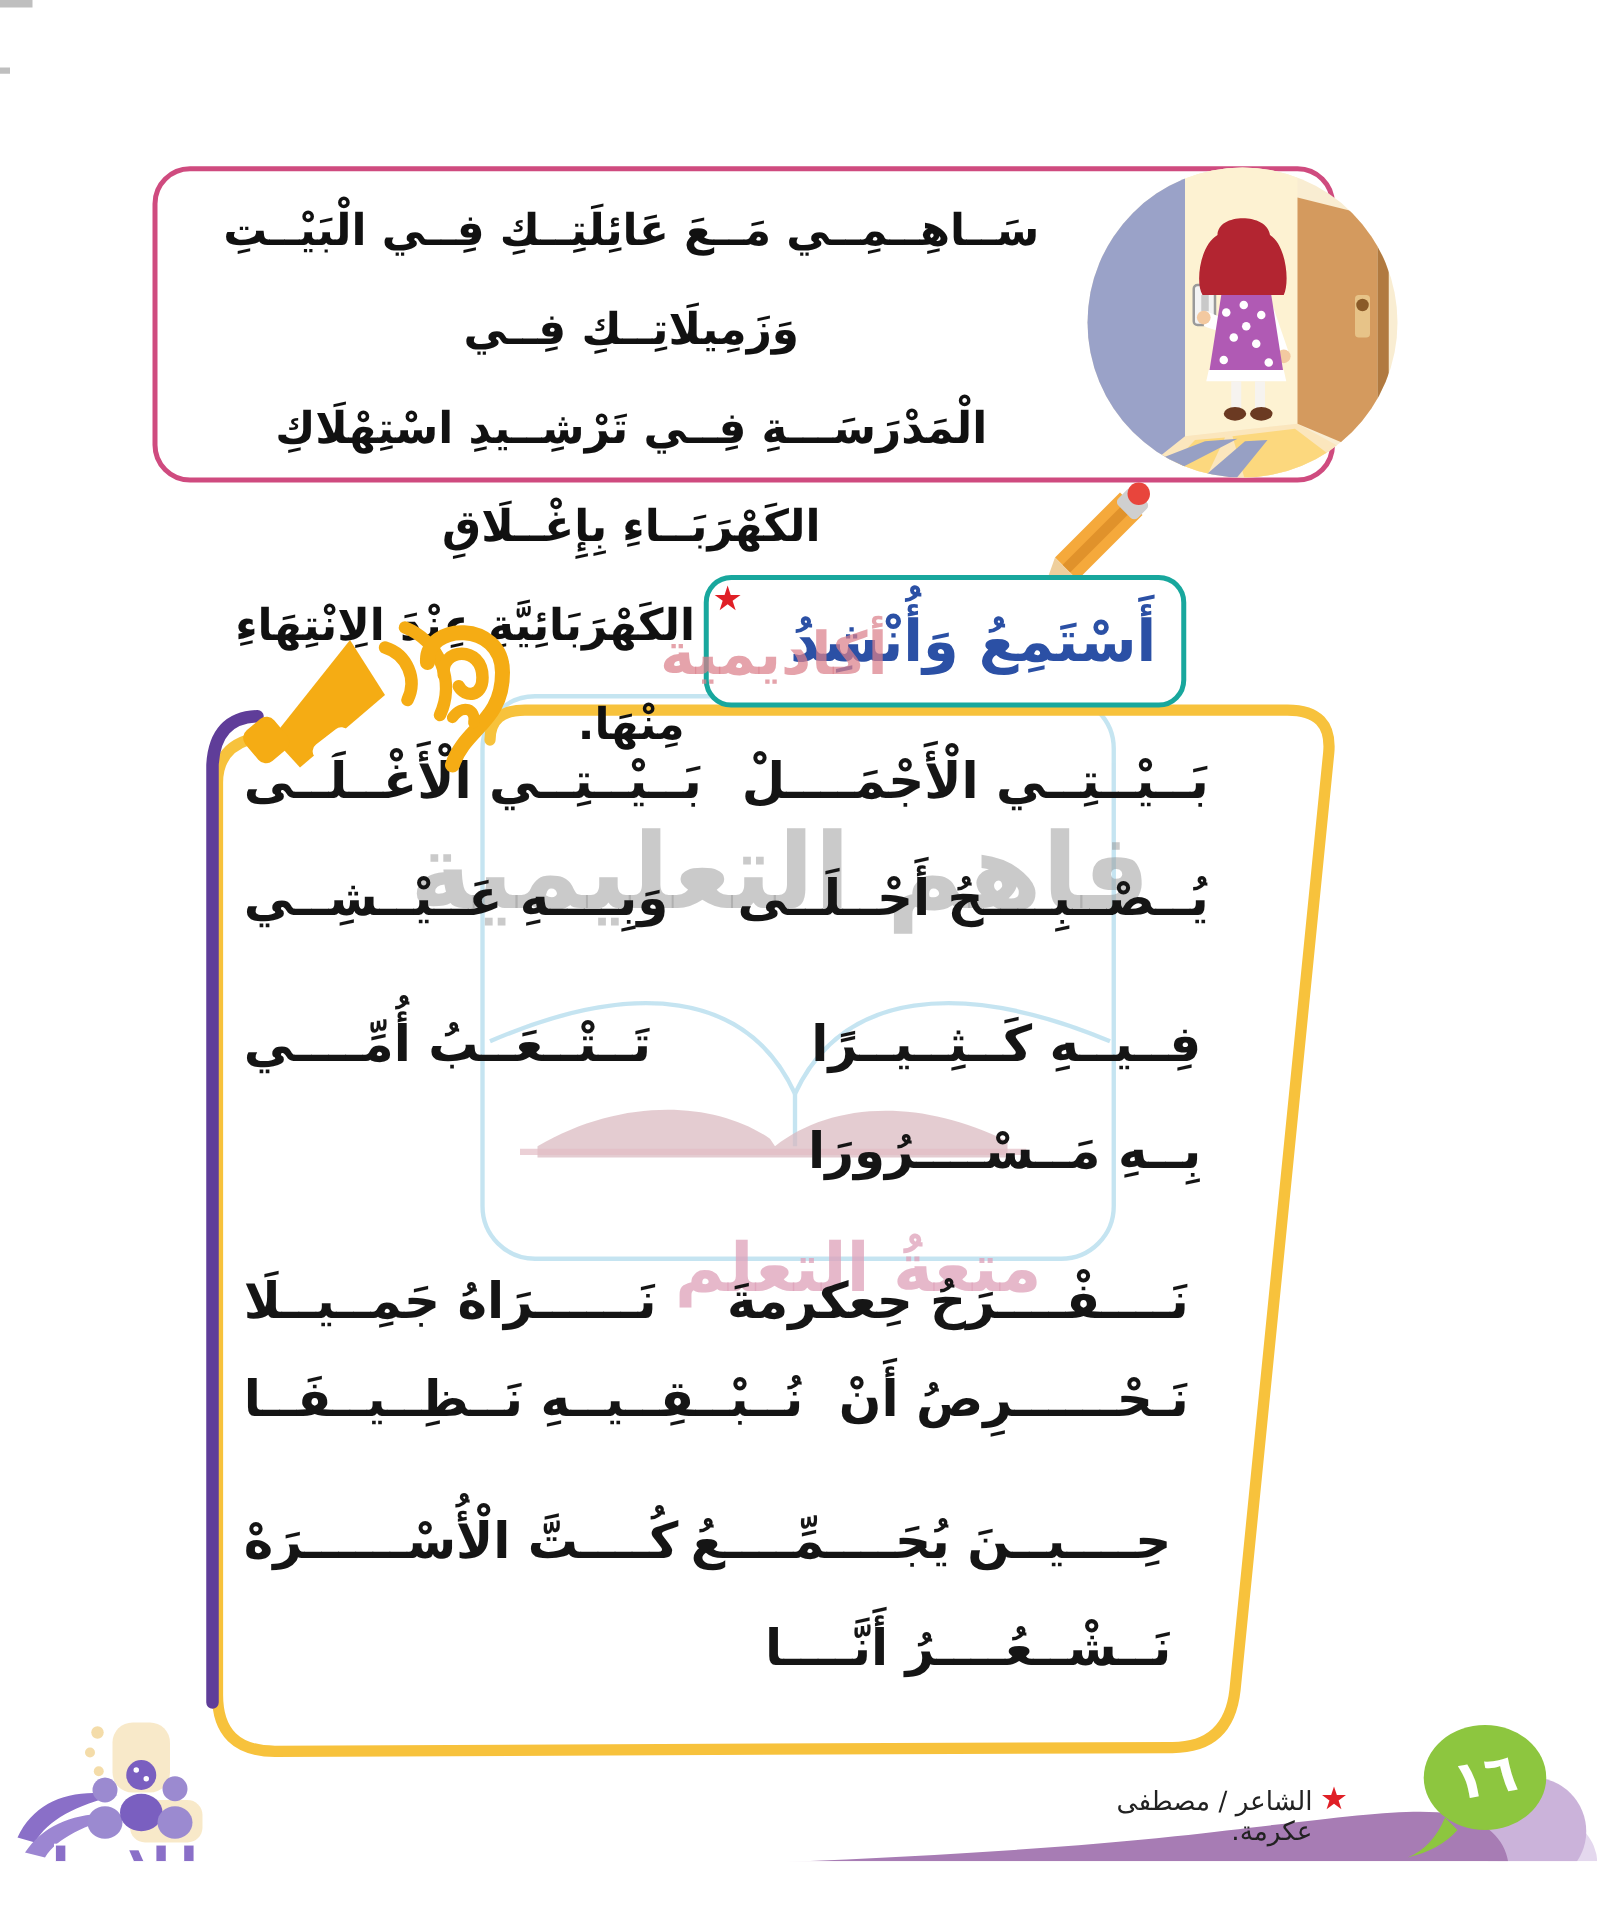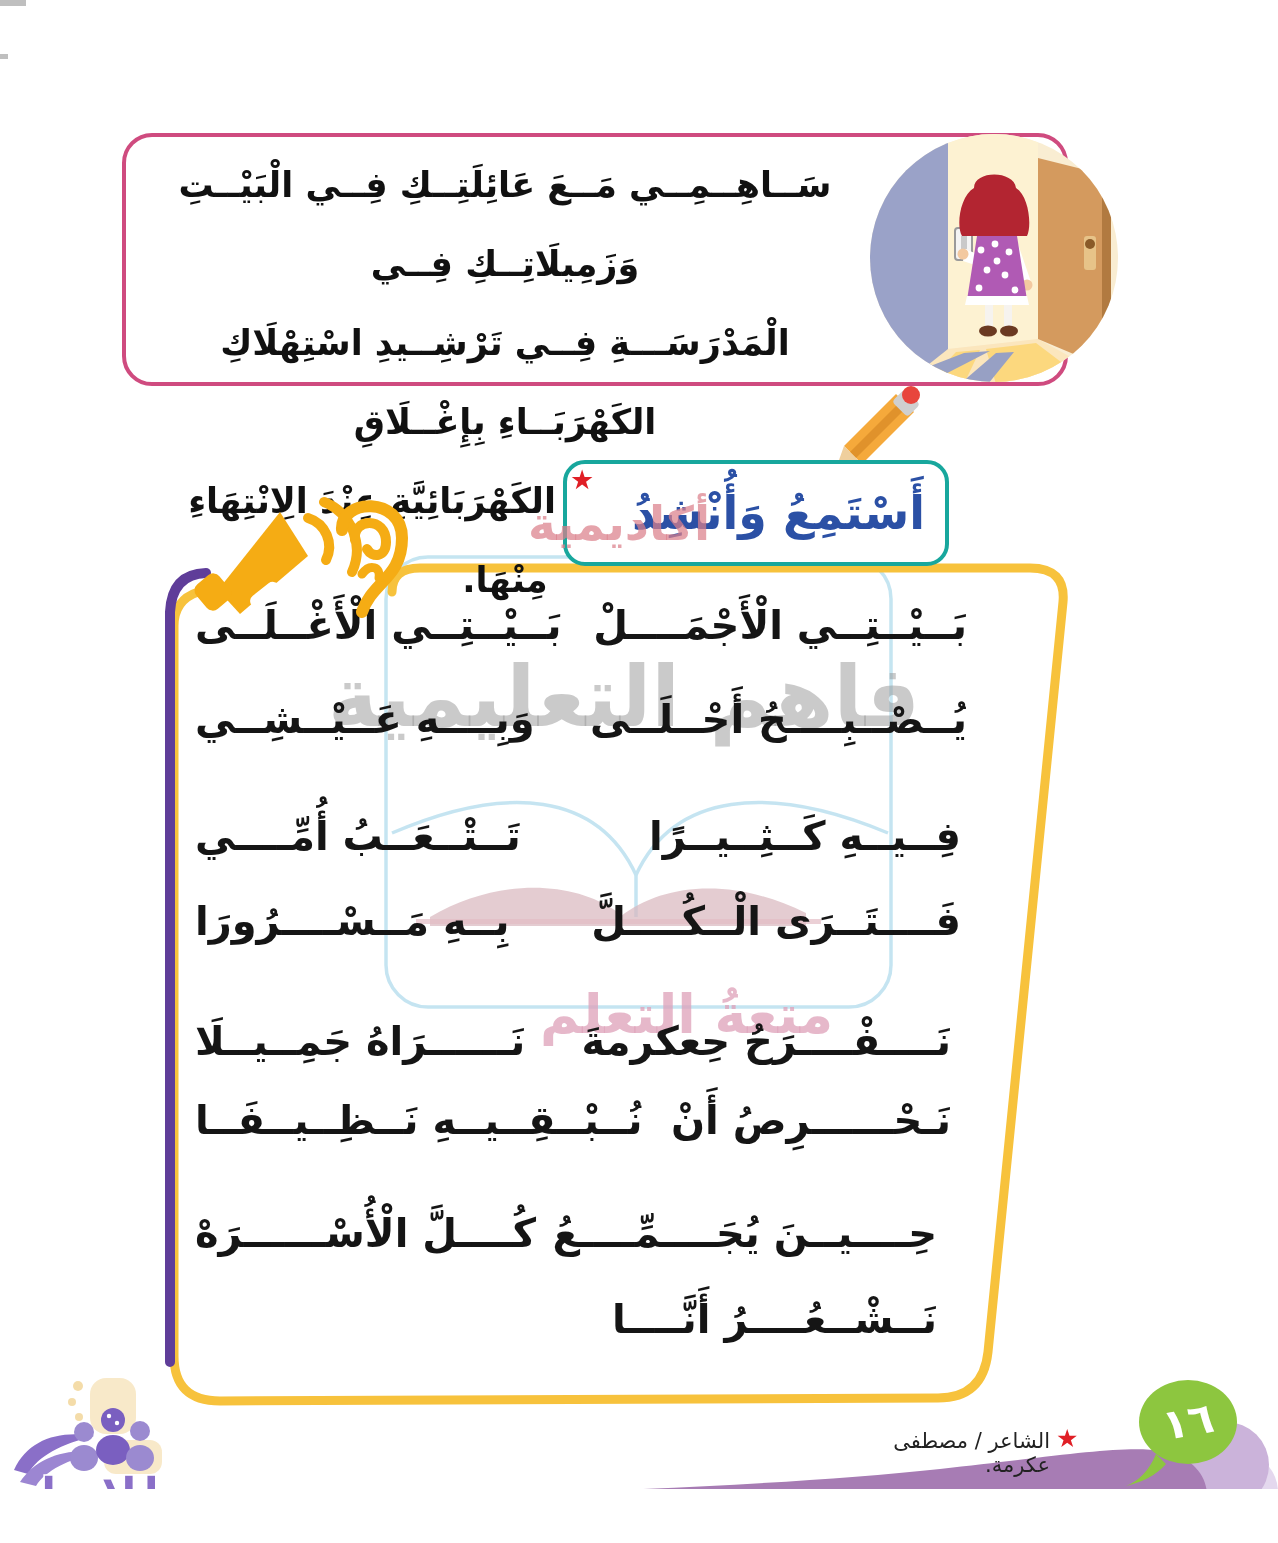--- a/index.html
+++ b/index.html
@@ -158,34 +158,33 @@
   </div>
   <div class="poem-row" style="top:696px;width:772px;">
     <span lang="ar">يُــصْــبِــــحُ أَحْــلَــى</span>
     <span lang="ar">وَبِــــهِ عَــيْــشِــي</span>
   </div>
   <div class="poem-row" style="top:813px;width:766px;">
     <span lang="ar">فِــيــهِ كَــثِــيــرًا</span>
     <span lang="ar">تَــتْــعَــبُ أُمِّــــي</span>
   </div>
   <div class="poem-row" style="top:898px;width:766px;">
-    <span lang="ar">فَــــتَــرَى الْــكُــــلَّ</span>
     <span lang="ar">بِــهِ مَــسْــــرُورَا</span>
   </div>
   <div class="poem-row" style="top:1018px;width:756px;">
     <span lang="ar">نَــــفْــــرَحُ حِعكرمةَ</span>
     <span lang="ar">نَــــــرَاهُ جَمِــيــلَا</span>
   </div>
   <div class="poem-row" style="top:1097px;width:756px;">
     <span lang="ar">نَـحْــــــرِصُ أَنْ</span>
     <span lang="ar">نُــبْــقِــيــهِ نَــظِــيــفَــا</span>
   </div>
   <div class="poem-row" style="top:1210px;width:742px;">
     <span lang="ar">حِــــيــنَ يُجَــــمِّــــعُ</span>
-    <span lang="ar">كُــــلَّ الْأُسْــــــرَهْ</span>
+    <span lang="ar">كُــــتَّ الْأُسْــــــرَهْ</span>
   </div>
   <div class="poem-row" style="top:1296px;width:742px;">
     <span lang="ar">نَــشْــعُــــرُ أَنَّــــا</span>
   </div>
 
   <span class="footer-star">★</span>
   <div class="footer-note" lang="ar">الشاعر / مصطفى عكرمة.</div>
 
   <svg class="bottom-band" viewBox="0 0 1278 171">
     <circle cx="1238" cy="120" r="40" fill="#e4d8ee"></circle>

